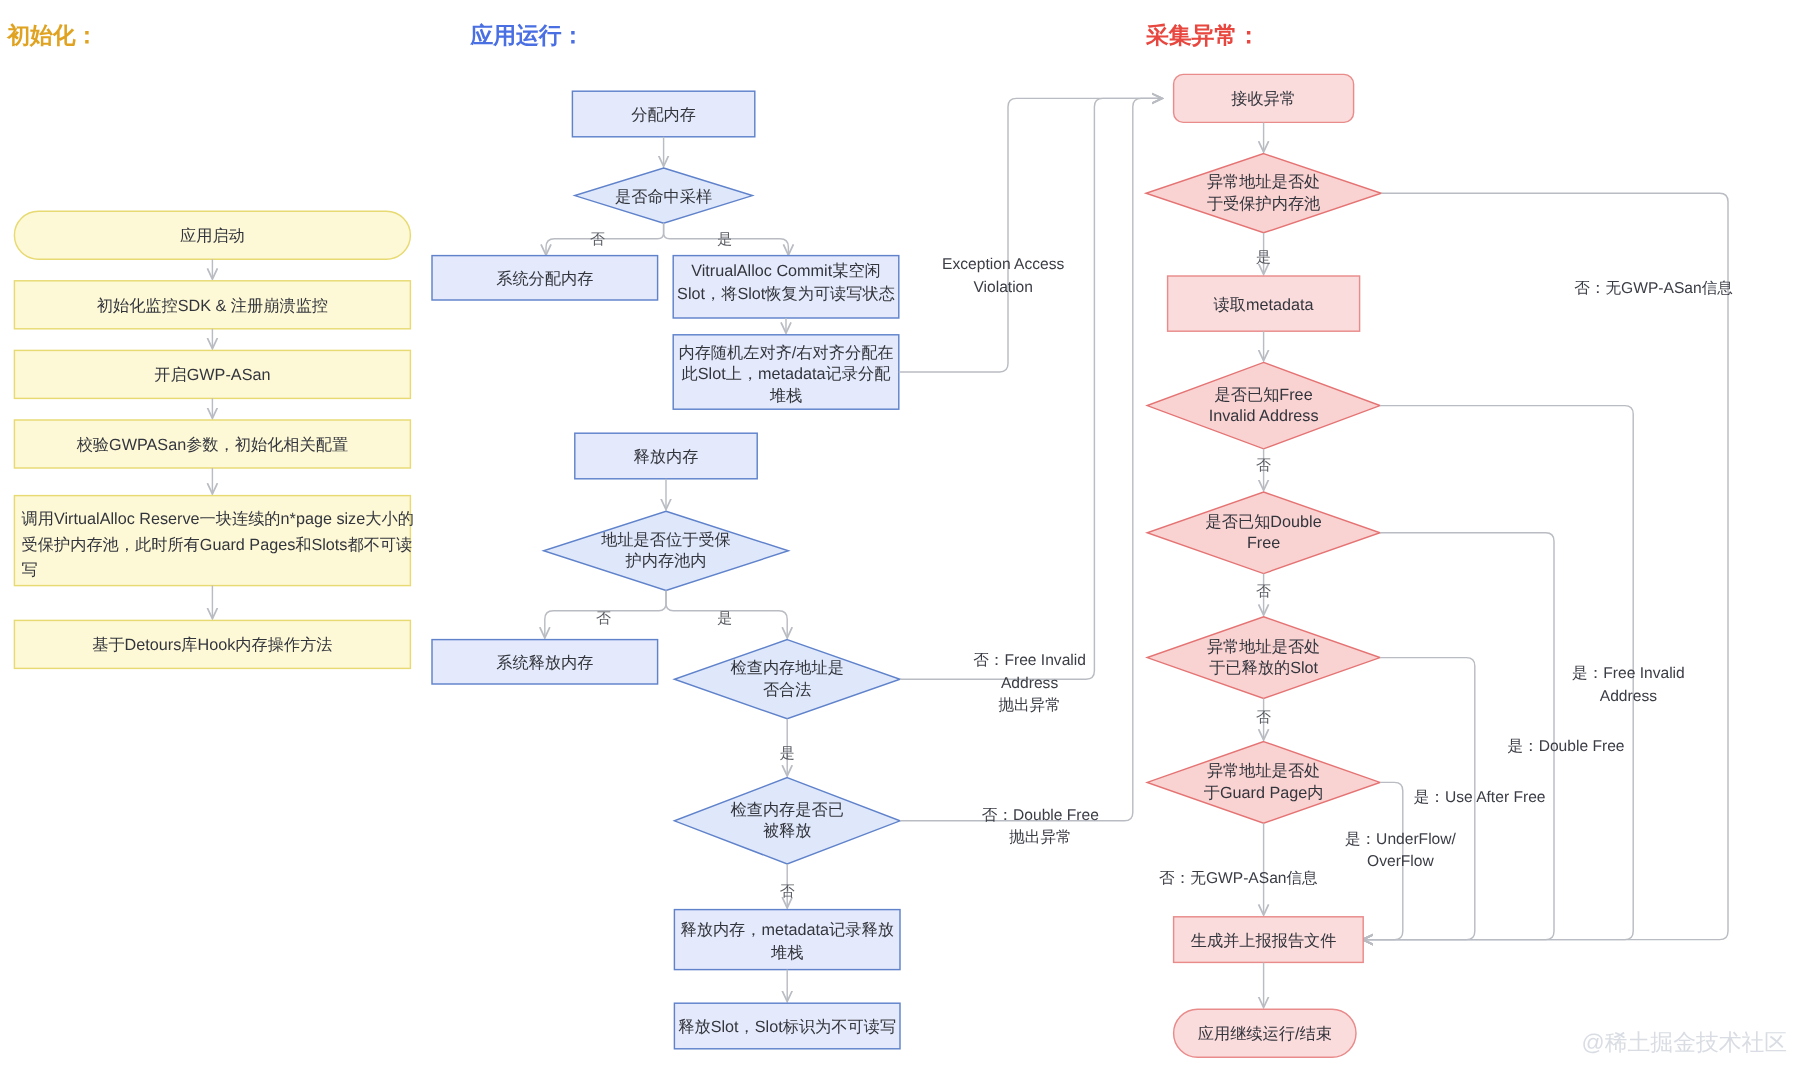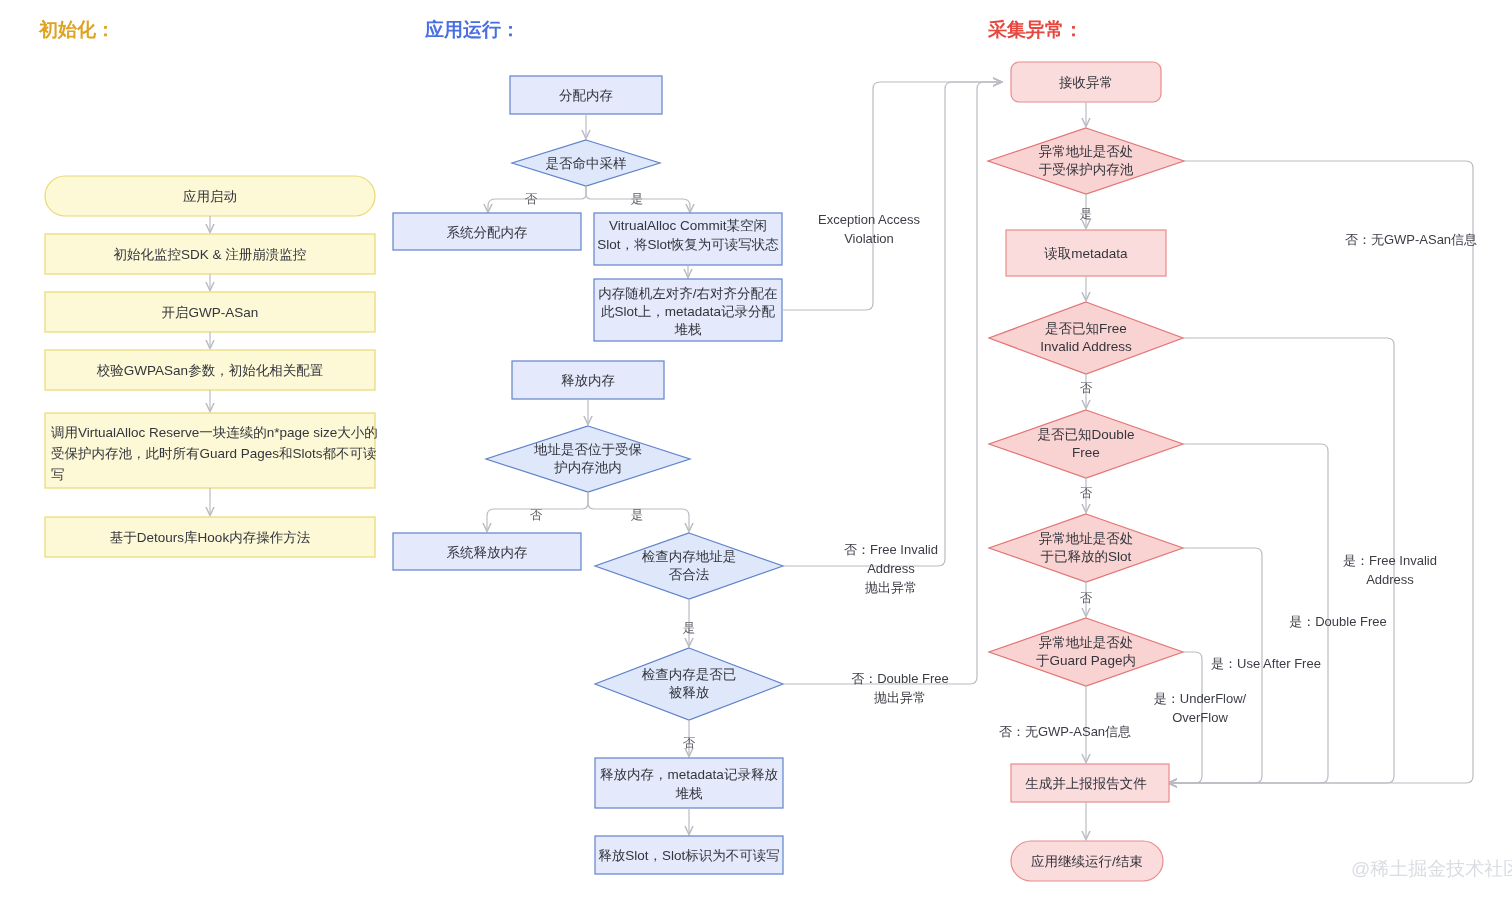--- a/index.html
+++ b/index.html
@@ -1,18 +1,18 @@
 <!DOCTYPE html>
 <html><head>
 <meta charset="utf-8">
 <style>
   html,body{margin:0;padding:0;background:#ffffff;}
   body{width:1512px;height:898px;overflow:hidden;
        font-family:"Liberation Sans","DejaVu Sans",sans-serif;}
-  #stage{position:relative;width:1262px;height:898px;margin-left:33px;}
+  #stage{position:relative;width:1262px;height:898px;}
   svg#flow{position:absolute;left:0;top:0;width:1512px;height:898px;}
 
   .sect-title{font-size:19px;font-weight:bold;}
   .nd-text{font-size:13.5px;fill:#33353d;}
   .edge-lbl{font-size:13px;fill:#3b3d45;}
   .yn-lbl{font-size:12.5px;fill:#5a5c63;}
   .watermark{font-size:19px;fill:#d9dde3;}
 
   .lnk{fill:none;stroke:#b9bcc2;stroke-width:1.2;}
 

